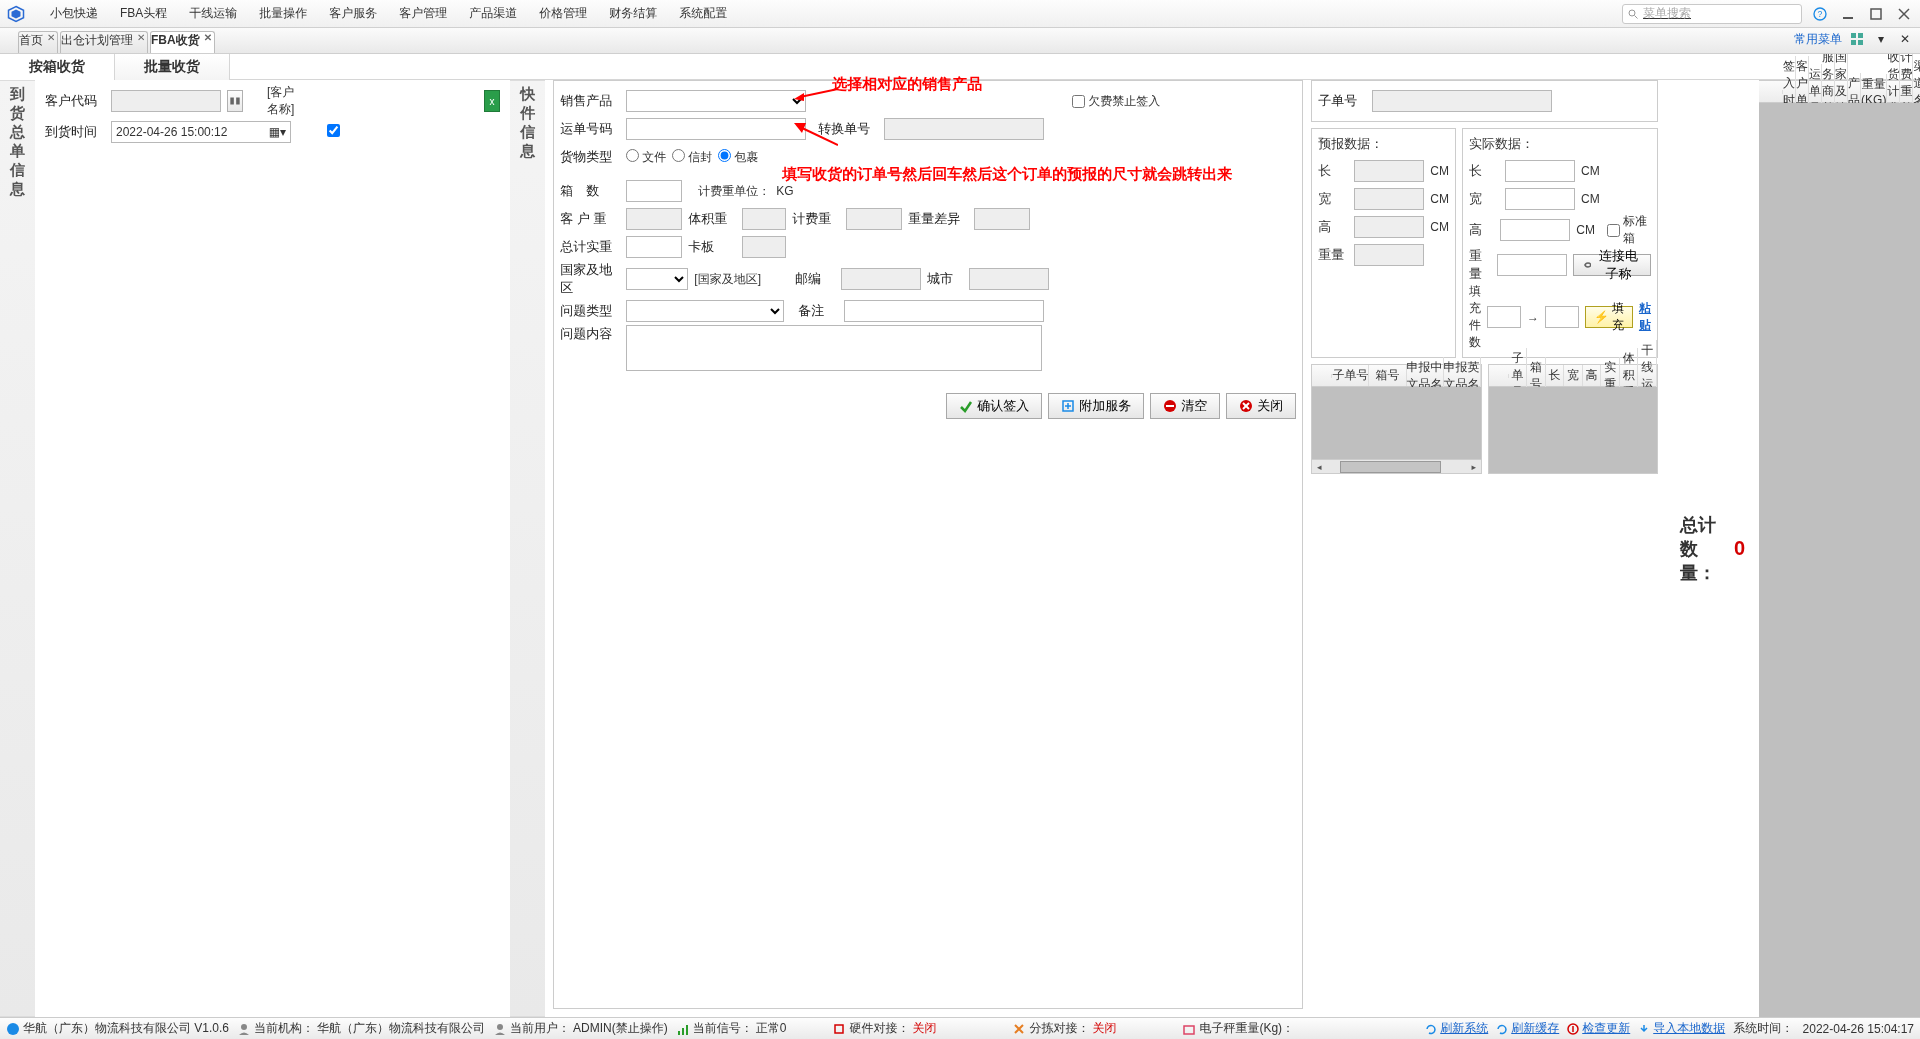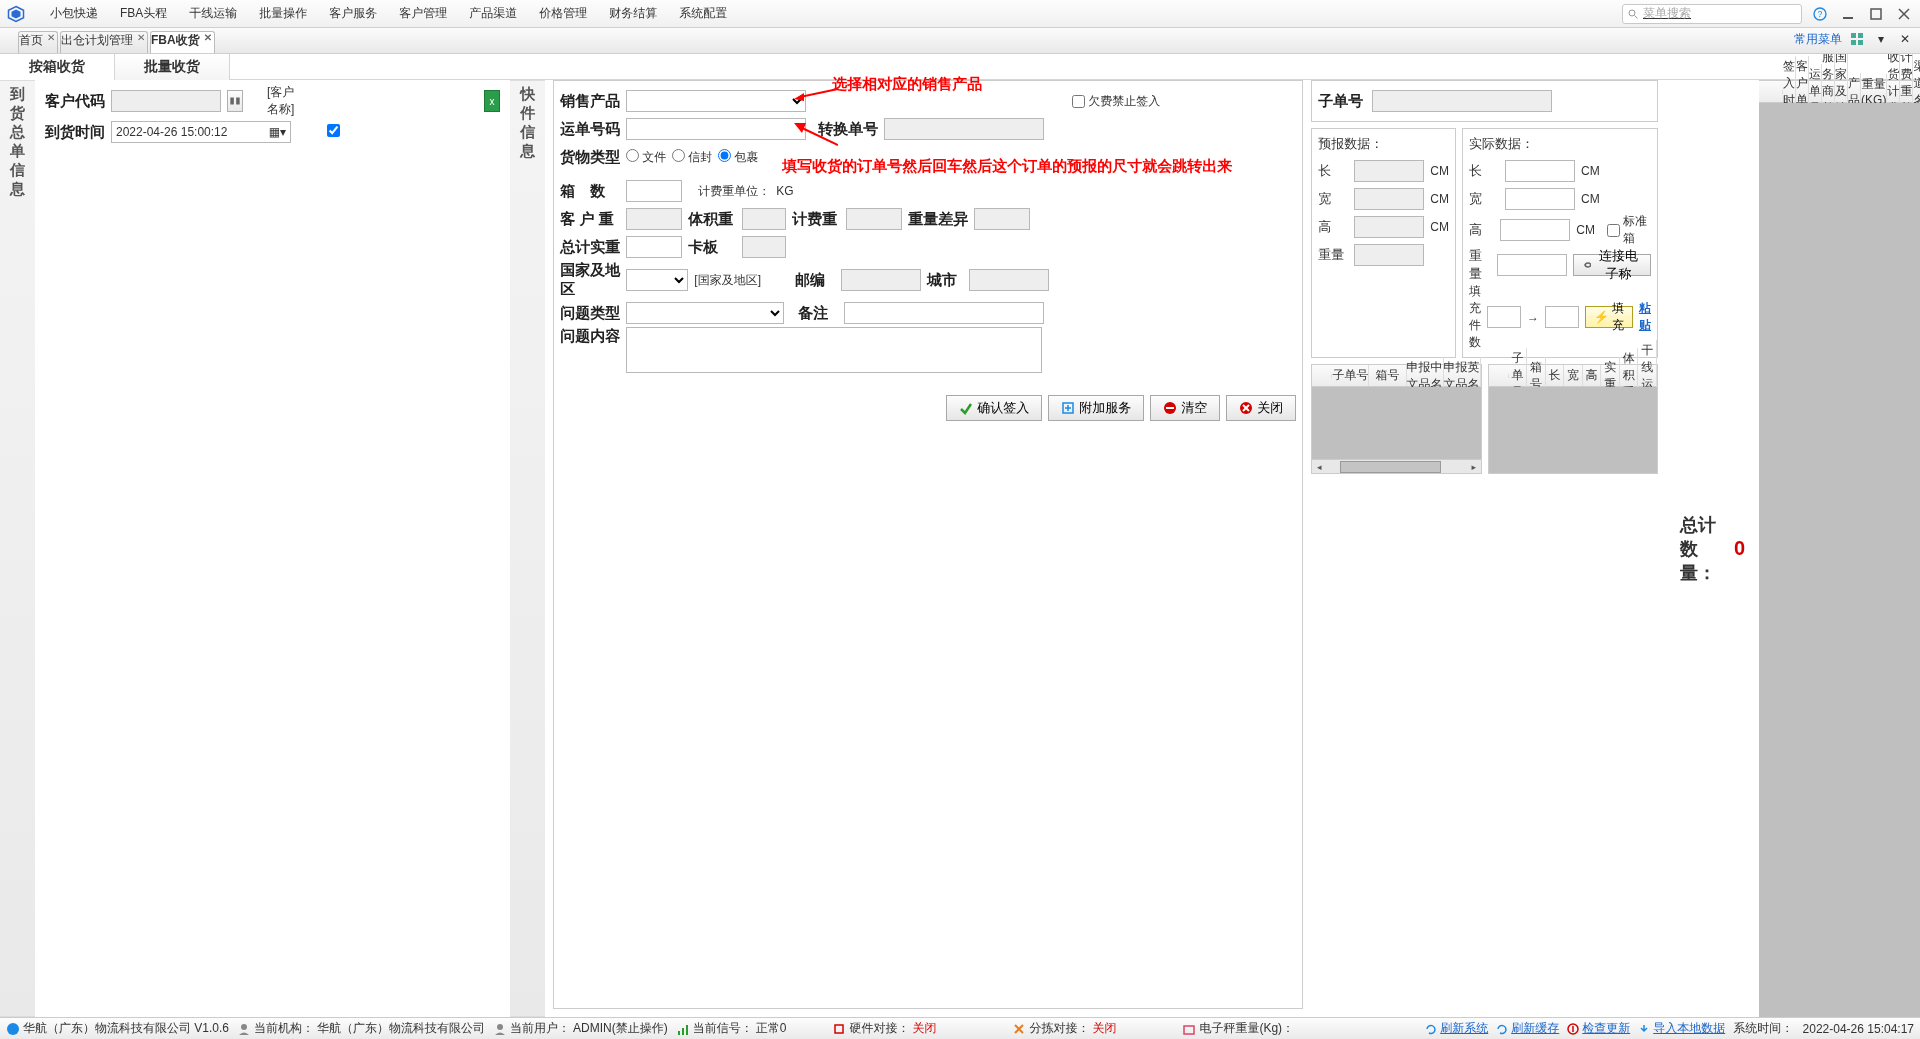--- a/index.html
+++ b/index.html
@@ -20,21 +20,21 @@
 .tabbar-right { position: absolute; right: 6px; top: 2px; display: flex; align-items: center; gap: 6px; }
 .link-blue { color: #1a66cc; cursor: default; }
 .sq-icon { width: 18px; height: 18px; display: flex; align-items: center; justify-content: center; }
 .subtabs { height: 26px; background: #fff; border-bottom: 1px solid #d6d6d6; display: flex; }
 .subtab { width: 115px; height: 26px; display: flex; align-items: center; justify-content: center; border-right: 1px solid #d6d6d6; font-size: 14px; font-weight: bold; cursor: default; background: linear-gradient(#fff,#f4f4f4); }
 .subtab.active { background: #fff; }
 .content { background: #fff; padding: 0; height: calc(100% - 28px - 26px - 26px - 22px); display: flex; }
 .section-h { background: linear-gradient(#f4f4f4,#e9e9e9); border-top: 1px solid #dcdcdc; border-bottom: 1px solid #dcdcdc; padding: 4px 10px; font-size: 15px; font-weight: bold; color: #555; }
 .form-area { padding: 4px 10px; }
 .row { display: flex; align-items: center; min-height: 28px; gap: 6px; }
-.lbl { width: 60px; text-align: left; font-size: 15px; color: #222; flex: none; font-weight: bold; }
+.lbl { width: 60px; text-align: left; font-size: 13px; color: #222; flex: none; }
 .inp { height: 22px; border: 1px solid #b8b8b8; padding: 0 4px; font-size: 12px; background: #fff; }
 .inp.ro { background: #eee; }
 .inp.sm { width: 56px; }
 .btn-icon { width: 24px; height: 22px; border: 1px solid #b0b0b0; background: linear-gradient(#fdfdfd,#e9e9e9); display: flex; align-items: center; justify-content: center; cursor: default; }
 .chk-wrap { display: flex; align-items: center; gap: 3px; font-size: 12px; }
 .columns { display: flex; gap: 8px; padding: 0 8px 8px 8px; }
 .left-col { width: 750px; border: 1px solid #ccc; padding: 6px; position: relative; }
 .right-col { flex: 1; display: flex; flex-direction: column; gap: 6px; }
 .annot { position: absolute; color: #ff0000; font-size: 15px; font-weight: bold; pointer-events: none; }
 .arrow-red { position: absolute; pointer-events: none; }
@@ -195,21 +195,21 @@
 
       <div class="annot" style="top:-6px; left:278px">选择相对应的销售产品</div>
       <svg class="arrow-red" style="top:6px; left:240px" width="44" height="14">
           <line x1="44" y1="2" x2="6" y2="10" stroke="#ff0000" stroke-width="2"></line>
           <polygon points="0,12 10,6 10,14" fill="#ff0000"></polygon>
         </svg>
       <svg class="arrow-red" style="top:40px; left:240px" width="44" height="26">
           <line x1="44" y1="24" x2="6" y2="6" stroke="#ff0000" stroke-width="2"></line>
           <polygon points="0,2 12,2 8,12" fill="#ff0000"></polygon>
         </svg>
-      <div class="annot" style="top:76px; left:228px">填写收货的订单号然后回车然后这个订单的预报的尺寸就会跳转出来</div>
+      <div class="annot" style="top:84px; left:228px">填写收货的订单号然后回车然后这个订单的预报的尺寸就会跳转出来</div>
 
       <div class="row">
         <span class="lbl">销售产品</span>
         <select class="select-css" style="width:180px"></select>
         <span class="chk-wrap" style="margin-left:260px">
             <input type="checkbox" style="">
             <span>欠费禁止签入</span>
           </span>
       </div>
       <div class="row">

